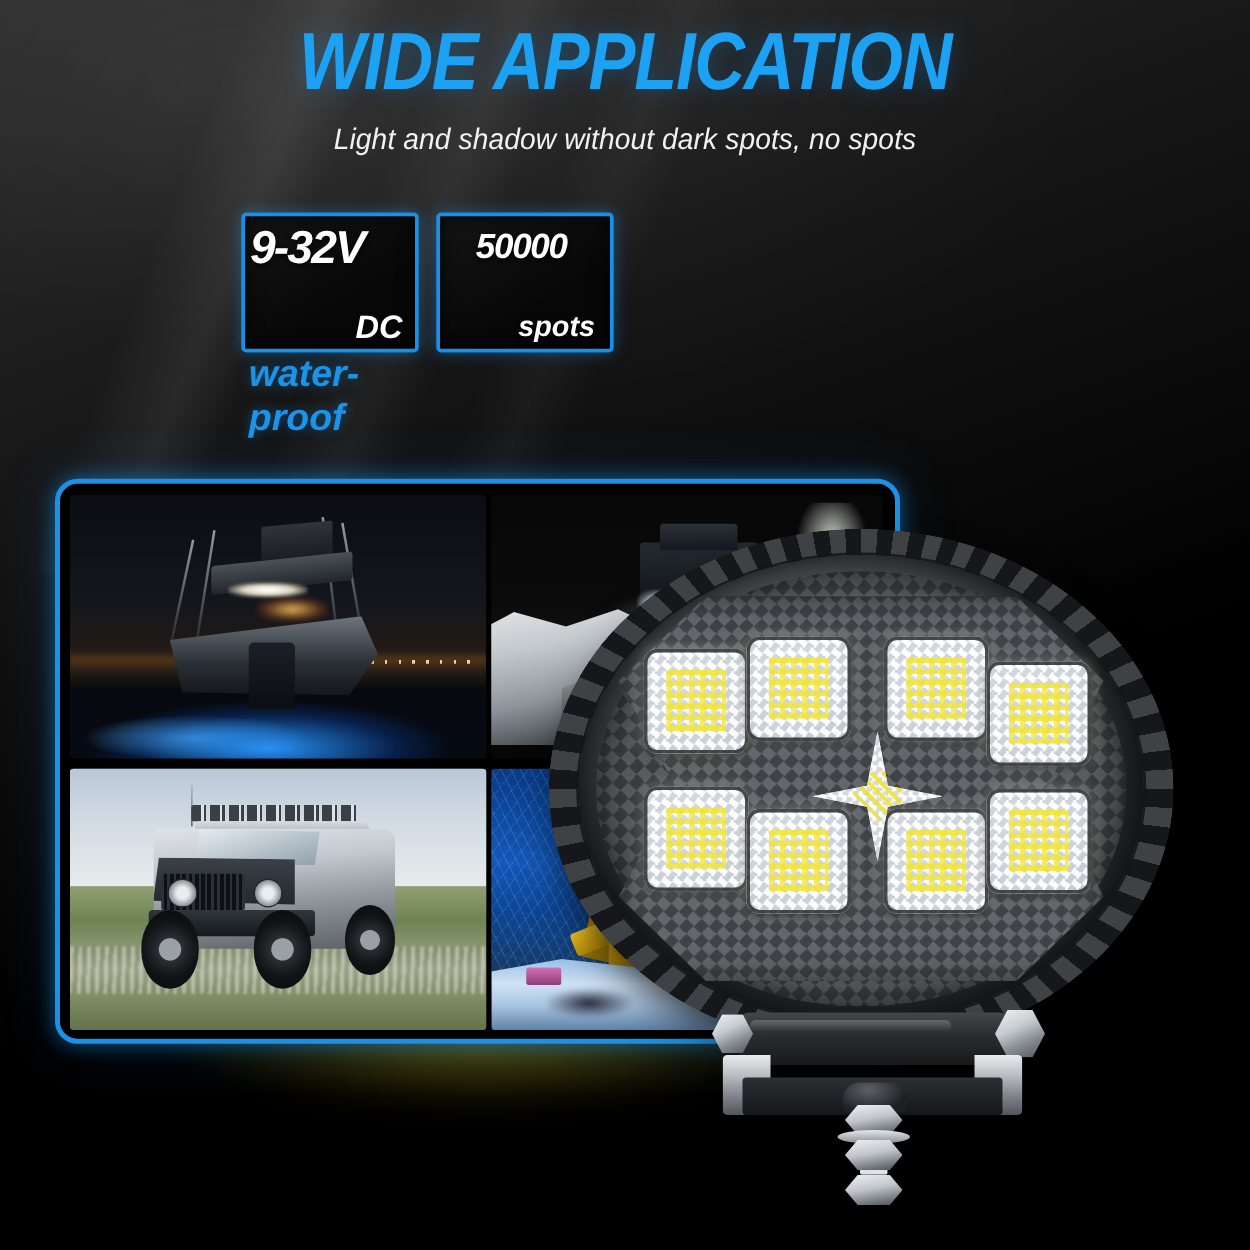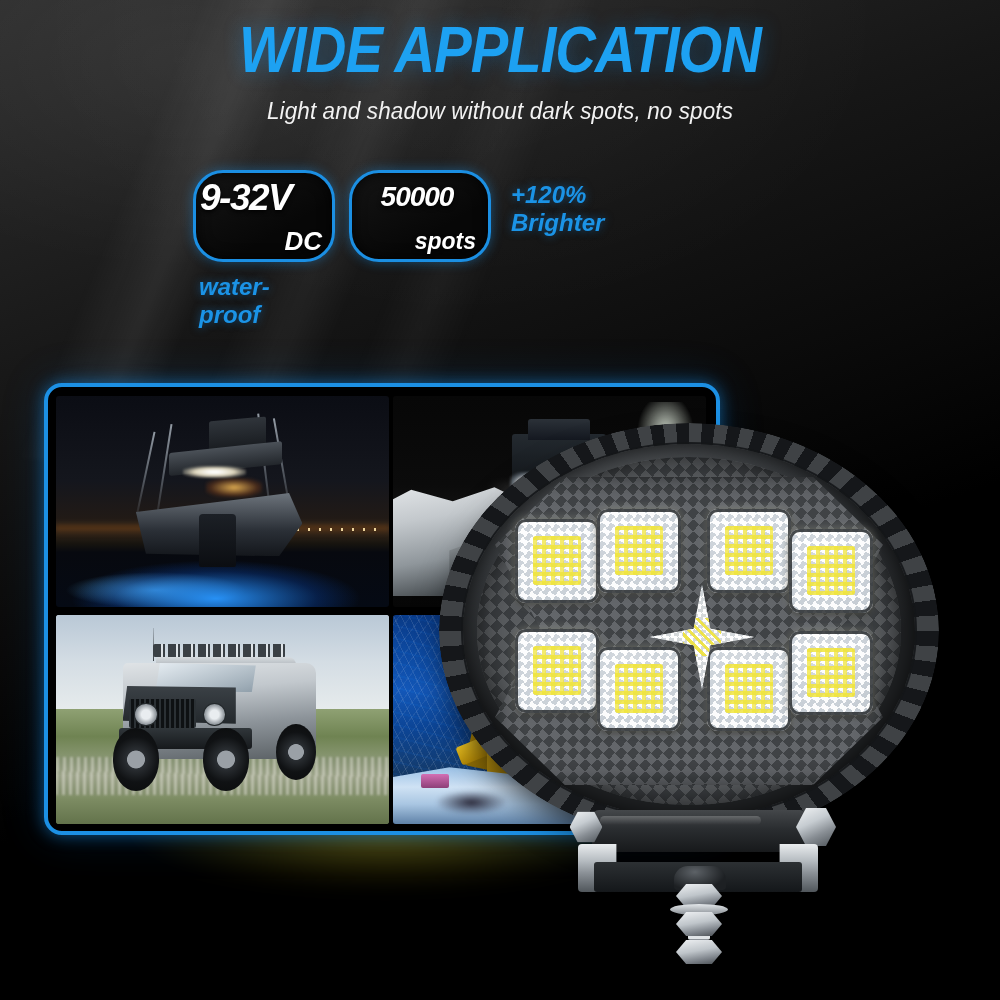--- a/index.html
+++ b/index.html
@@ -44,21 +44,21 @@
     letter-spacing:.1px; transform:scaleY(1.05);
   }
 
   
   #features {
     position:absolute; left:193px; top:170px; width:620px; height:175px;
     display:flex; gap:14px; z-index:6;
   }
   .feature { width:142px; position:relative; }
   .feat-box {
-    height:92px; border:3px solid #1b8fe3; border-radius:30px;
+    height:112px; border:3px solid #1b8fe3; border-radius:4px;
     background:linear-gradient(150deg,#151515,#070707 65%);
     box-shadow:0 0 12px rgba(25,140,225,.45), inset 0 0 14px rgba(0,0,0,.8);
     position:relative; overflow:hidden;
   }
   .feat-val {
     position:absolute; left:0; right:6px; top:4px;
     color:#fff; font-weight:bold; font-style:italic;
     text-align:center; white-space:nowrap;
     text-shadow:0 2px 4px rgba(0,0,0,.9);
   }
@@ -67,22 +67,22 @@
     color:#fff; font-weight:bold; font-style:italic; font-size:26px;
     text-shadow:0 2px 4px rgba(0,0,0,.9);
   }
   .f0 .feat-val { font-size:37px; letter-spacing:-1.5px; left:4px; right:10px; text-align:left; }
   .f1 .feat-val { font-size:28px; letter-spacing:-1px; top:8px; }
   .f1 .feat-sub { font-size:23px; right:12px; bottom:4px; }
   .f2 .feat-val { font-size:36px; letter-spacing:-1px; top:24px; }
   .f3 .feat-val { font-size:38px; letter-spacing:-1px; top:22px; }
 
   .feat-label {
-    margin-top:11px; padding-left:6px;
-    color:#1b93e6; font-weight:bold; font-style:italic; font-size:24px;
+    padding-left:6px;
+    color:#1b93e6; font-weight:bold; font-style:italic; font-size:30px;
     line-height:1.18; text-shadow:0 0 9px rgba(20,130,215,.5);
   }
 
   
   #collage {
     position:absolute; left:44px; top:383px; width:676px; height:452px;
     border:4px solid #1c90e4; border-radius:18px;
     background:#000;
     box-shadow:0 0 16px rgba(25,140,225,.55), 0 0 44px rgba(20,110,190,.22);
     z-index:3; padding:9px 8px;
@@ -452,22 +452,20 @@
 
   <div class="feature f1">
     <div class="feat-box">
       <span class="feat-val">50000</span>
       <span class="feat-sub">spots</span>
     </div>
   </div>
 
 
   <div class="feature f3">
-    <div class="feat-label" style="white-space:pre-line">+120%
-Brighter</div>
   </div>
 
 </div>
 
 <div id="glow-under"></div>
 
 <div id="collage">
   <div id="grid">
 
     <div class="cell boat">

